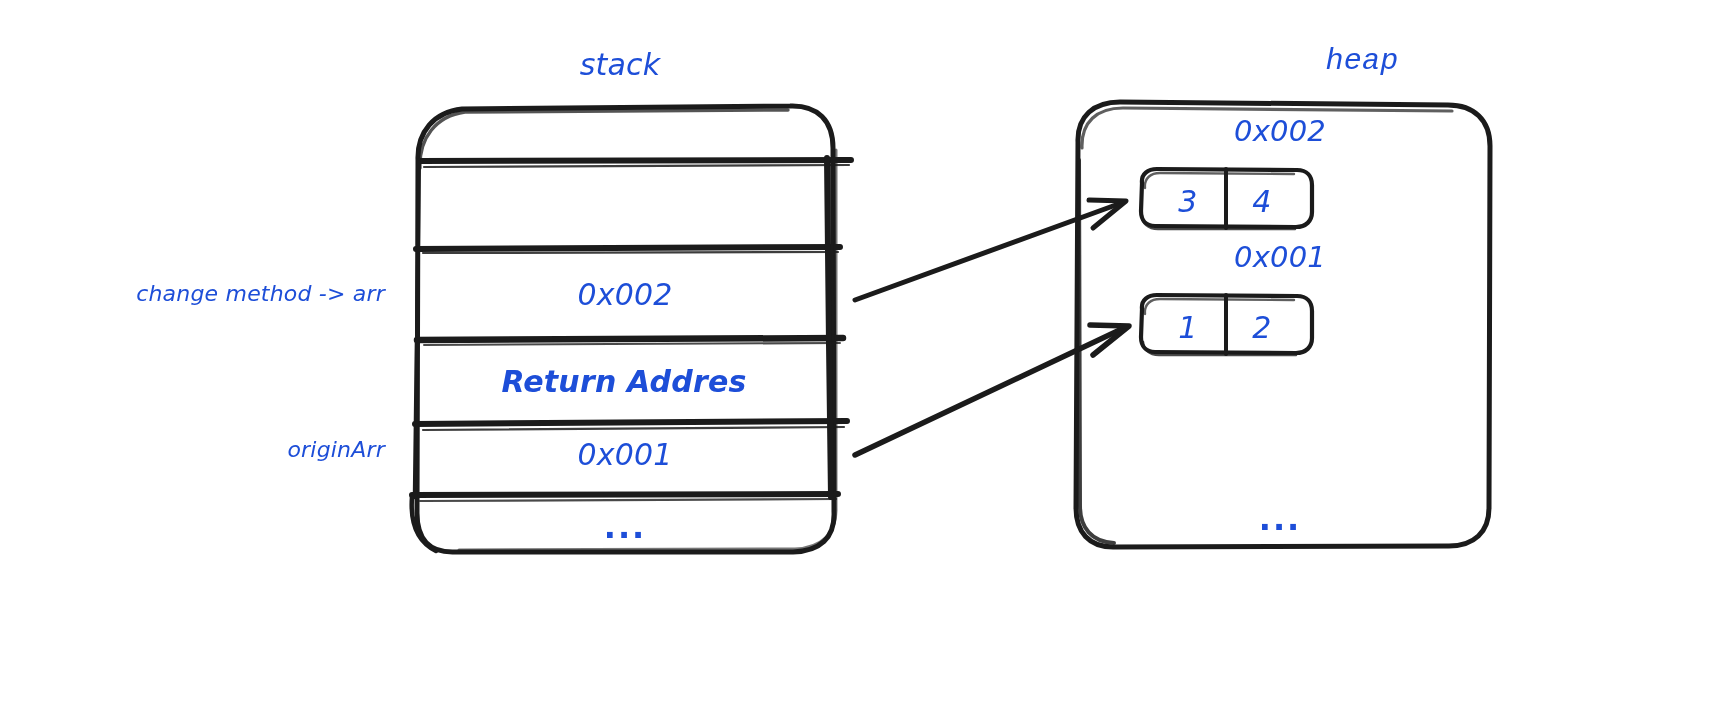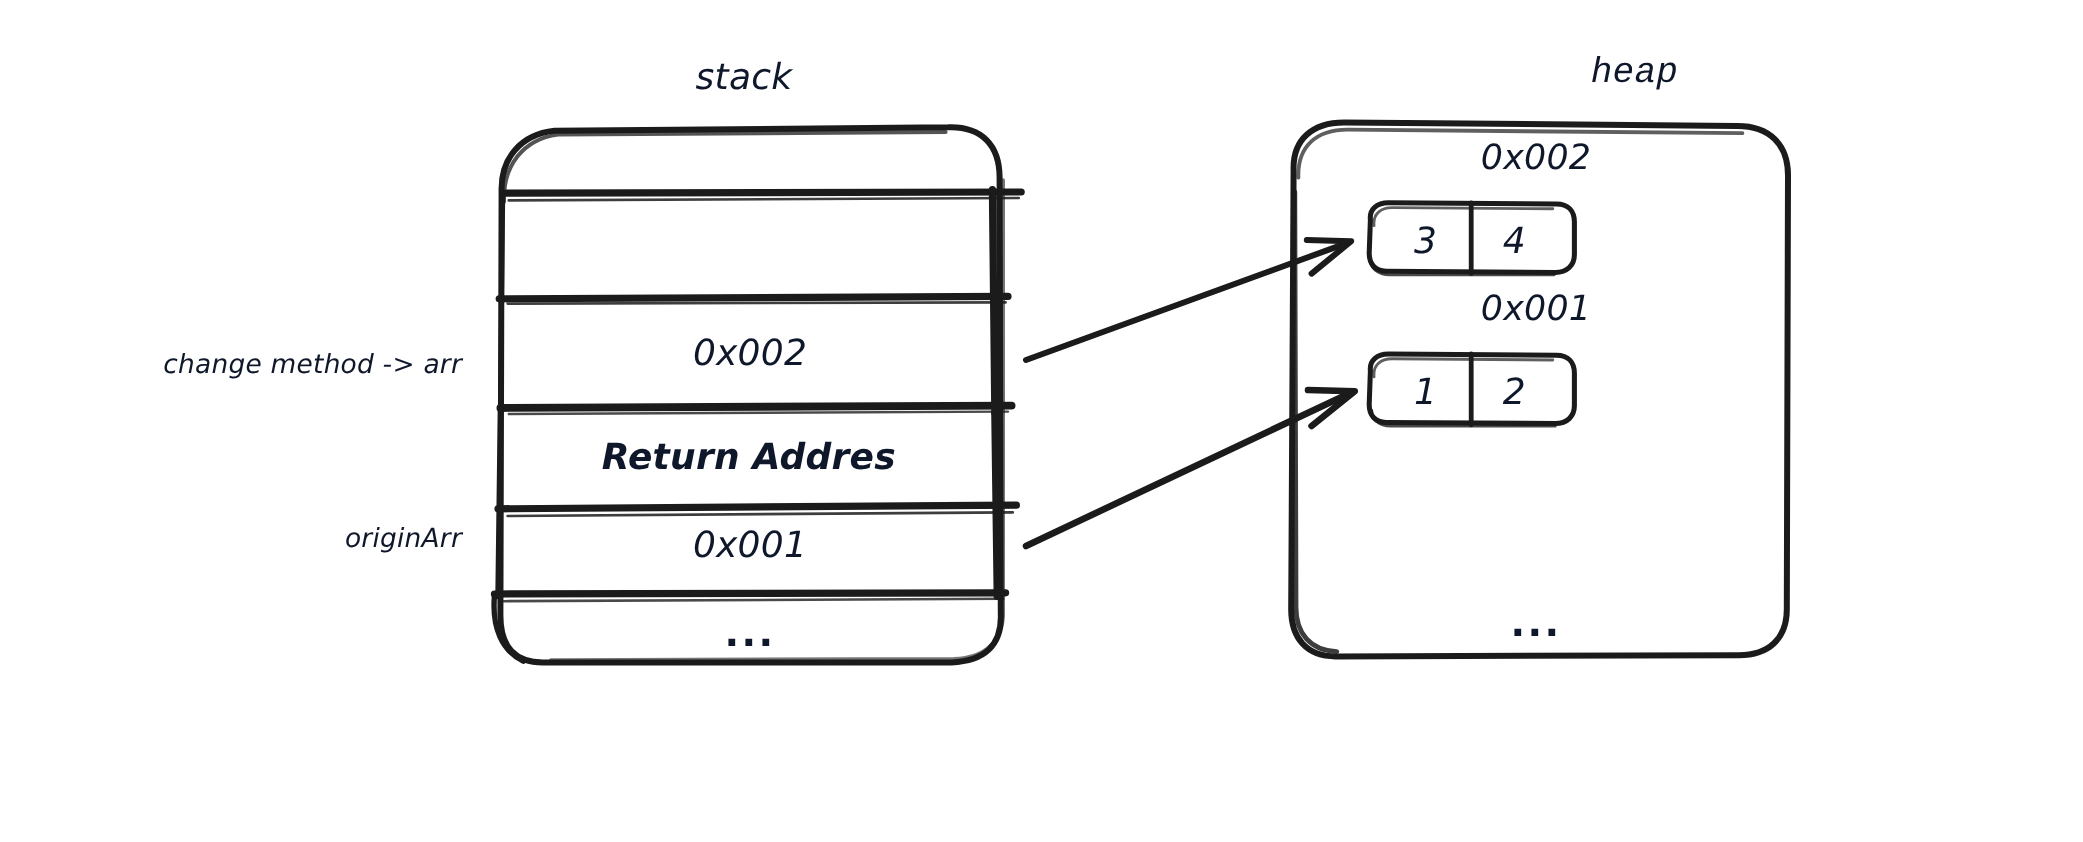--- a/index.html
+++ b/index.html
@@ -19,21 +19,21 @@
   #canvas {
     position: absolute;
     inset: 0;
     width: 1736px;
     height: 702px;
   }
 
   .lbl {
     position: absolute;
     white-space: pre;
-    color: #0f172a;
+    color: #1d4ed8;
     font-family: "DejaVu Sans", sans-serif;
     letter-spacing: 0.2px;
     pointer-events: none;
   }
 
   
   .title {
     font-size: 30px;
     font-weight: 400;
     font-style: italic;
@@ -57,21 +57,21 @@
     font-size: 32px; font-weight: 700; font-style: normal;
     letter-spacing: 2px;
   }
 
   
   .sidelabel {
     font-size: 22px;
     font-style: italic;
     text-align: right;
   }
-  #label-change { left: 15px; top: 281px; width: 370px; margin-top: 11px; }
+  #label-change { left: 15px; top: 281px; width: 370px; }
   #label-origin { left: 15px; top: 437px; width: 370px; font-size: 22px; }
 
   
   .heapaddr {
     font-size: 29px;
     font-style: italic;
     text-align: center;
     width: 260px;
   }
   #heap-addr-0 { left: 1150px; top: 114px; }

